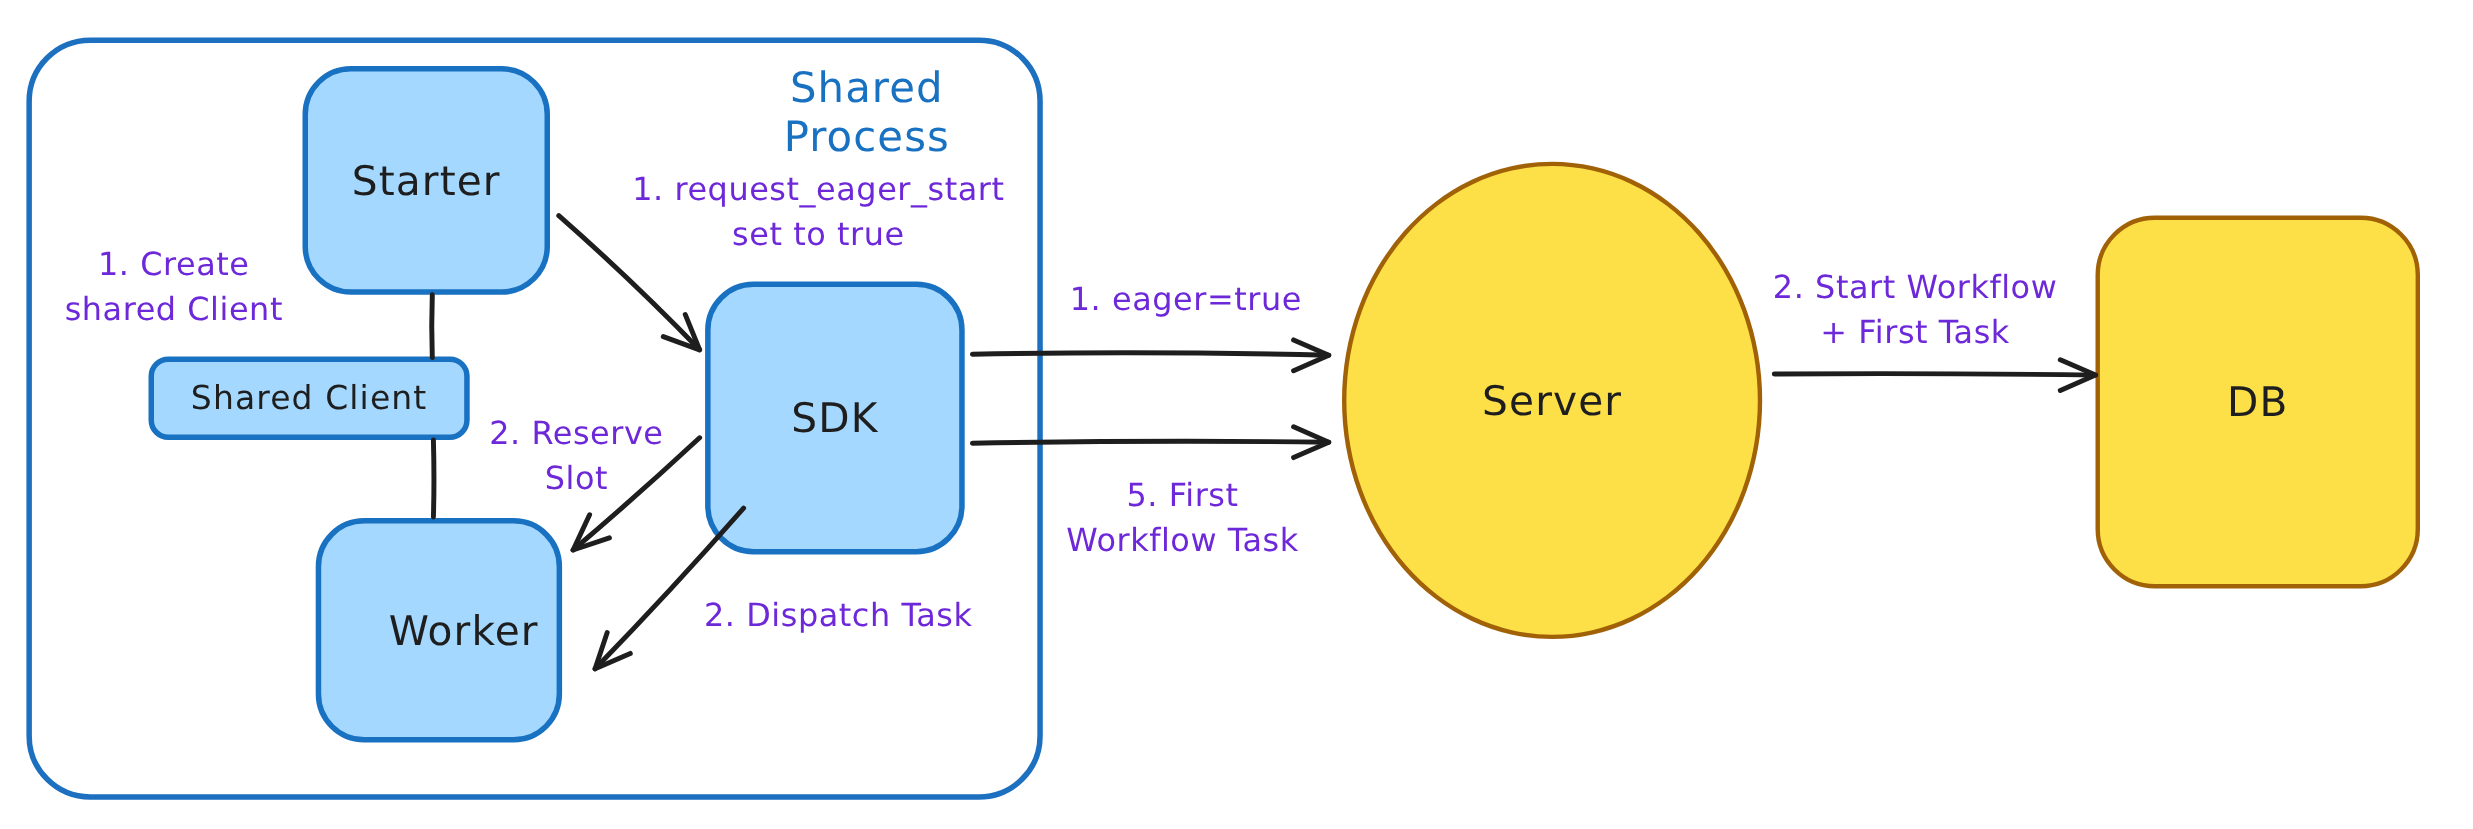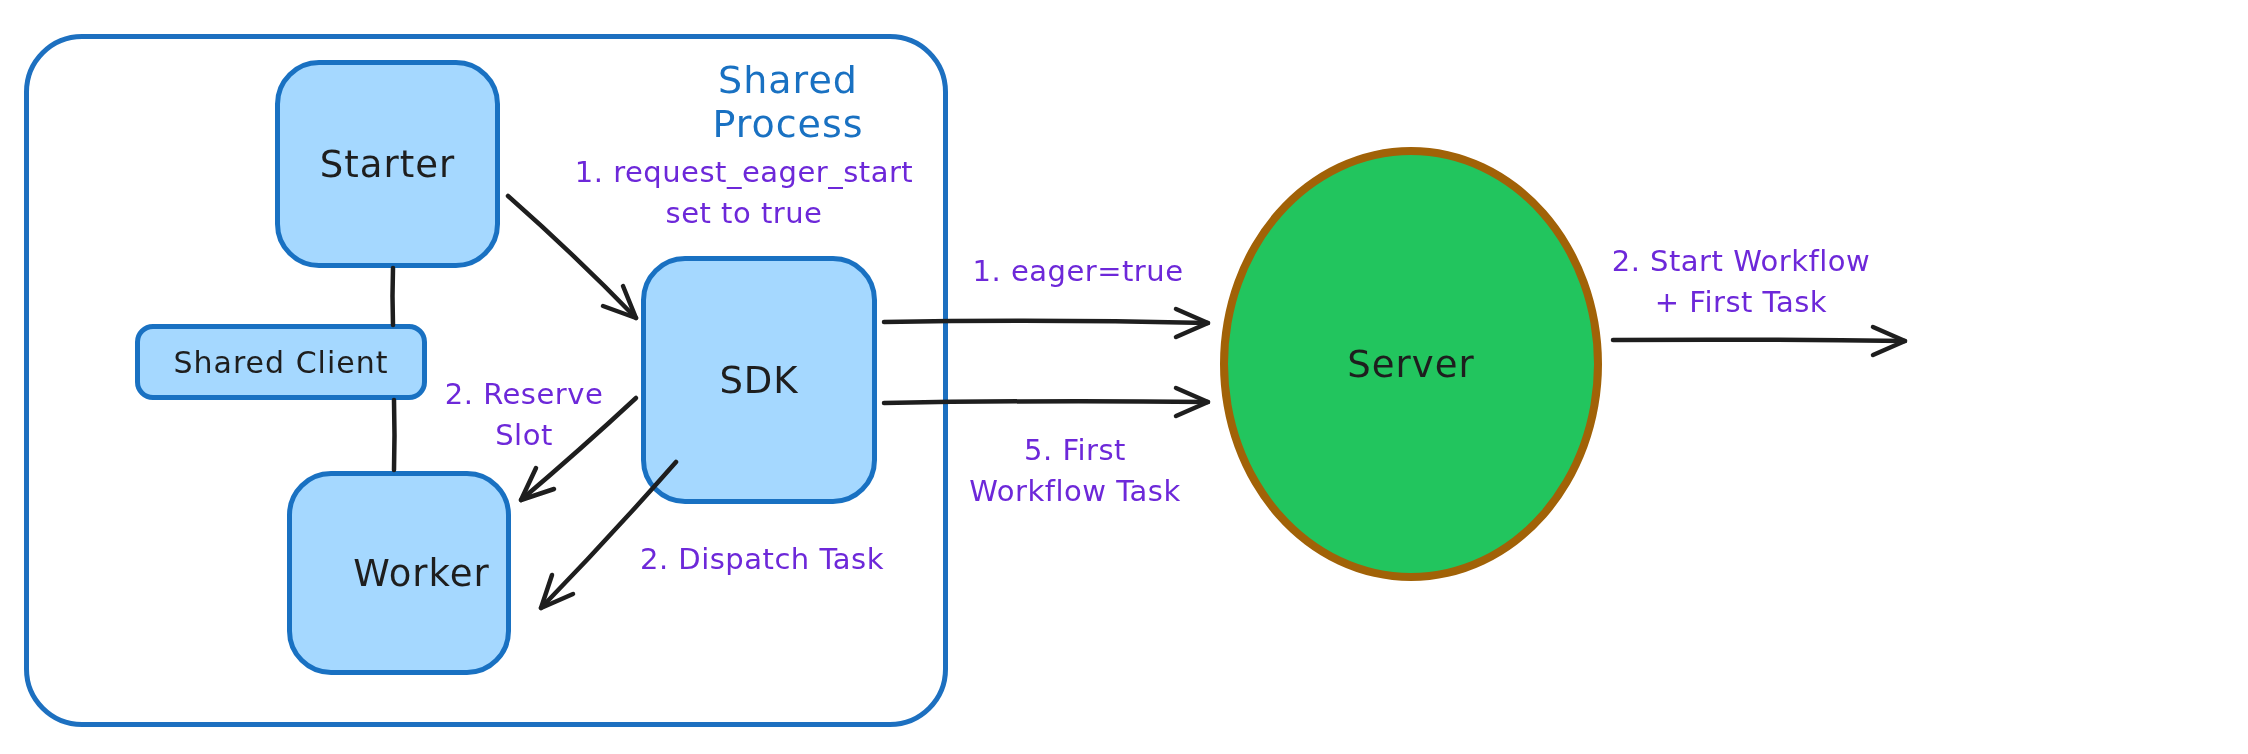--- a/index.html
+++ b/index.html
@@ -23,22 +23,22 @@
     display: flex;
     align-items: center;
     justify-content: center;
     text-align: center;
   }
   .blue-node {
     background: #a5d8ff;
     border: 5px solid #1971c2;
   }
   .red-node {
-    background: #22c55e;
-    border: 8px solid #a16207;
+    background: #fde047;
+    border: 4px solid #a16207;
   }
   .process-box {
     left: 24px; top: 34px;
     width: 924px; height: 693px;
     border: 5px solid #1d70c0;
     border-radius: 58px;
     background: transparent;
   }
   .process-label {
     position: absolute;
@@ -113,21 +113,26 @@
   <div class="node blue-node worker">
     <span class="node-label">Worker</span>
   </div>
   <div class="node blue-node sdk">
     <span class="node-label">SDK</span>
   </div>
 
   <div class="node red-node server">
     <span class="node-label">Server</span>
   </div>
+  <div class="node red-node db">
+    <span class="node-label">DB</span>
+  </div>
 
+  <div class="anno a1-create">1. Create
+shared Client</div>
   <div class="anno a1-eager">1. request_eager_start
 set to true</div>
   <div class="anno a2-reserve">2. Reserve
 Slot</div>
   <div class="anno a3-eager">1. eager=true</div>
   <div class="anno a4-start">2. Start Workflow
 + First Task</div>
   <div class="anno a5-first">5. First
 Workflow Task</div>
   <div class="anno a6-dispatch">2. Dispatch Task</div>

